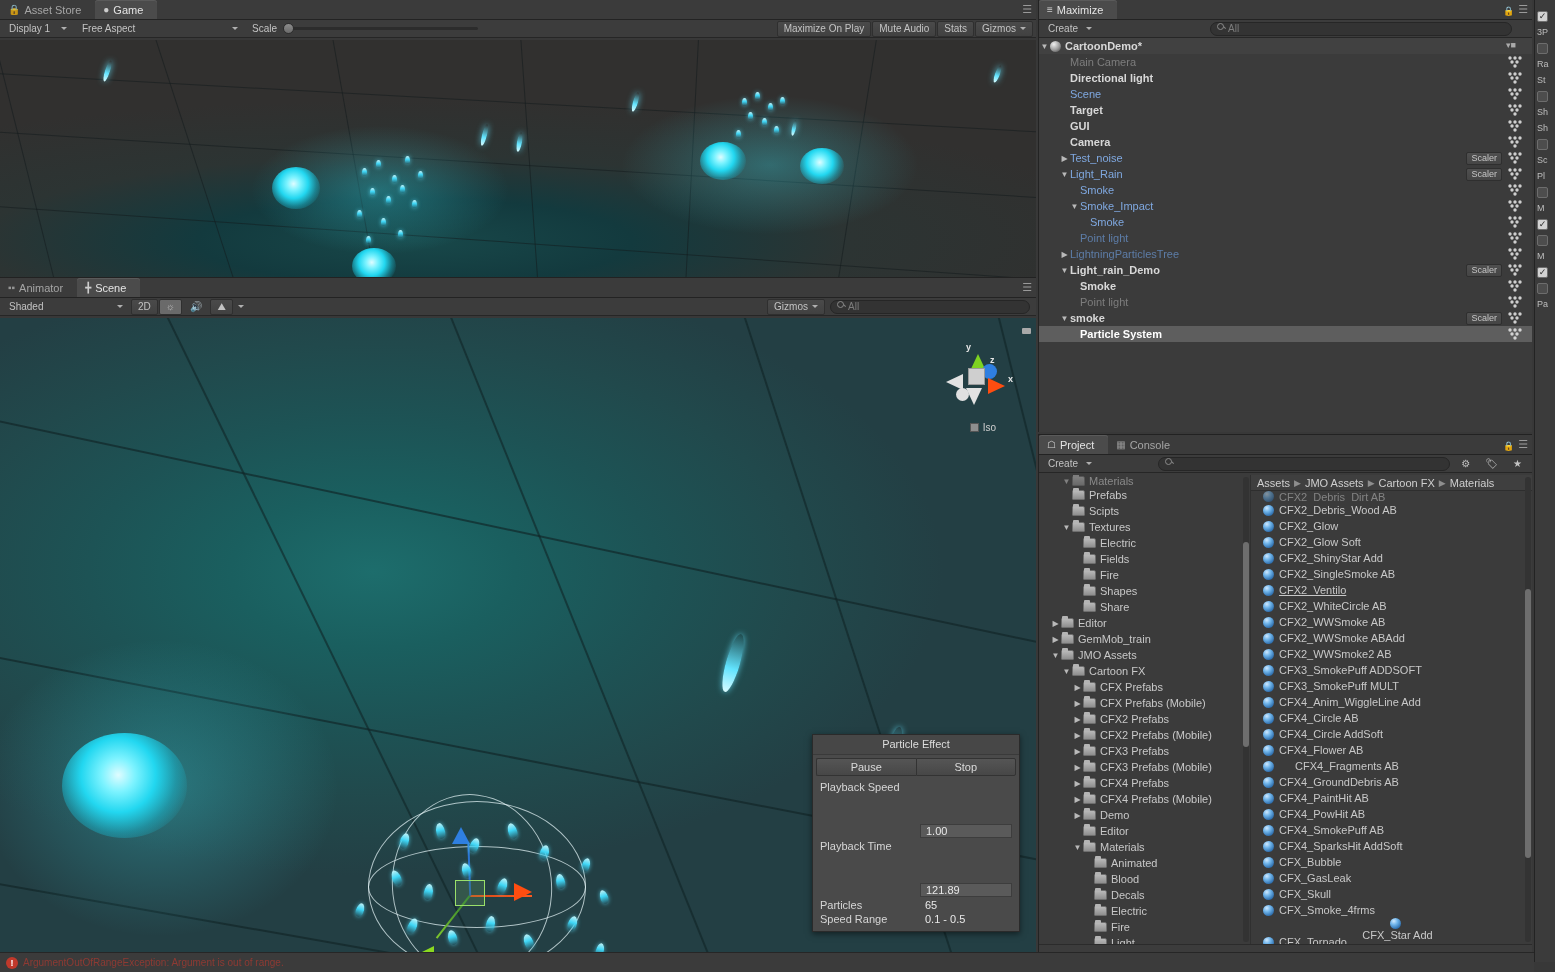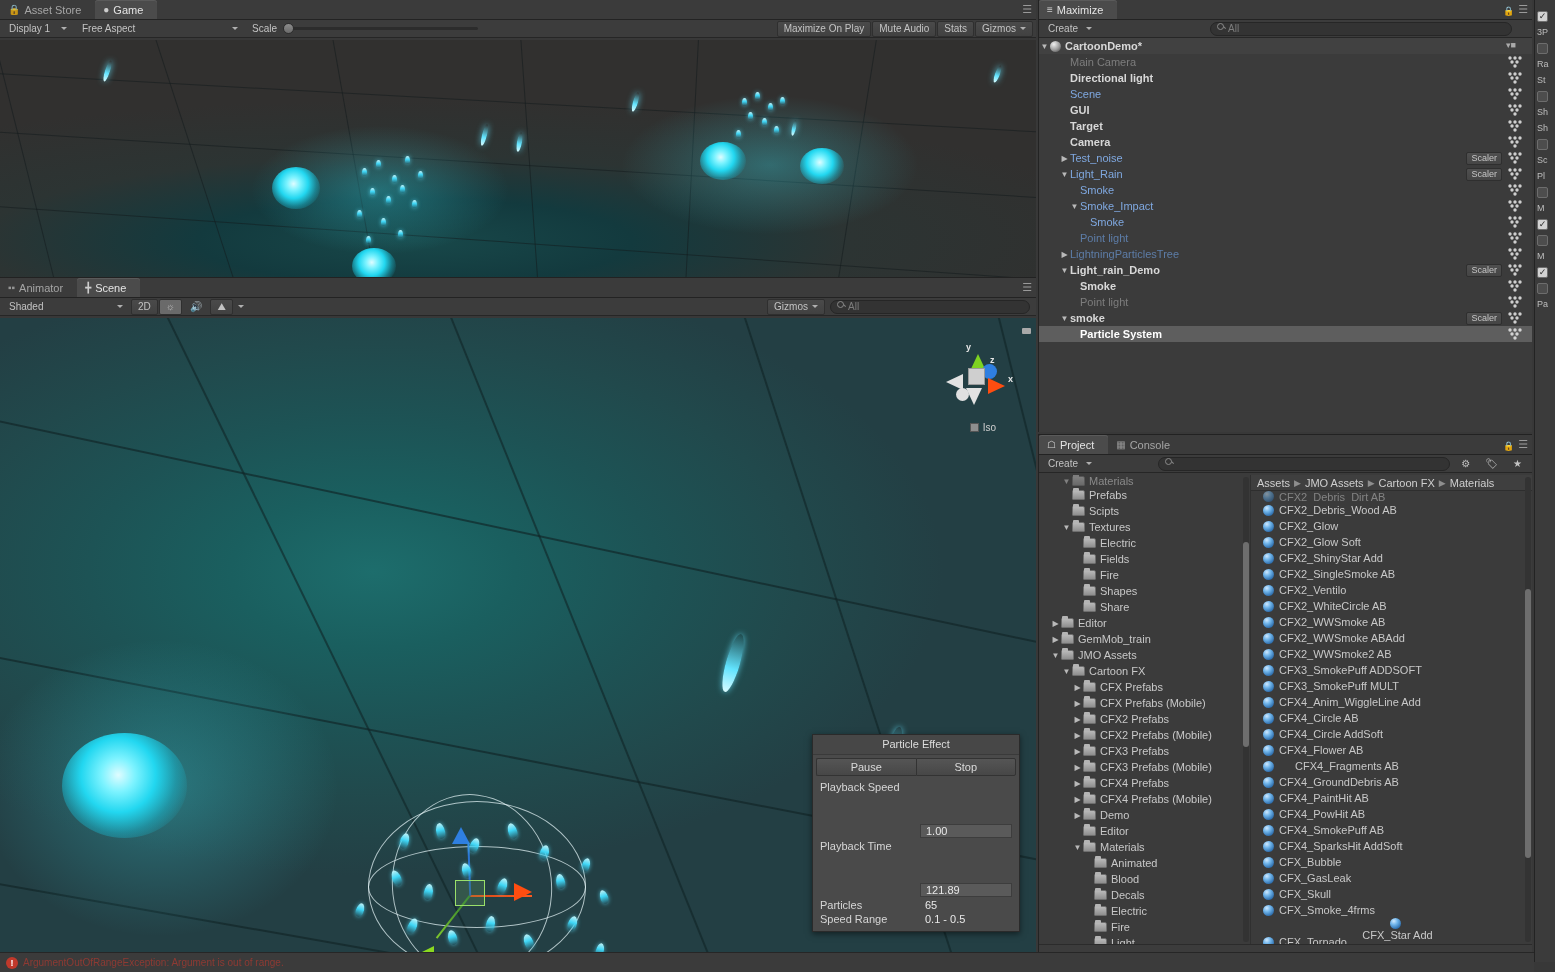--- a/index.html
+++ b/index.html
@@ -469,35 +469,35 @@
                 <circle cx="9" cy="3" r="1.7"></circle>
                 <circle cx="14" cy="3" r="1.7"></circle>
                 <circle cx="6" cy="7" r="1.7"></circle>
                 <circle cx="11" cy="7" r="1.7"></circle>
                 <circle cx="9" cy="11" r="1.7"></circle>
               </g>
             </svg></span>
         </div>
         <div class="hrow">
           <span class="arrow" style="margin-left: 20px;"></span>
+          <span class="nm bold">Target</span>
+          <span class="dots"><svg width="18" height="14" viewBox="0 0 18 14">
+              <g fill="#e8e8e8">
+                <circle cx="4" cy="3" r="1.7"></circle>
+                <circle cx="9" cy="3" r="1.7"></circle>
+                <circle cx="14" cy="3" r="1.7"></circle>
+                <circle cx="6" cy="7" r="1.7"></circle>
+                <circle cx="11" cy="7" r="1.7"></circle>
+                <circle cx="9" cy="11" r="1.7"></circle>
+              </g>
+            </svg></span>
+        </div>
+        <div class="hrow">
+          <span class="arrow" style="margin-left: 20px;"></span>
           <span class="nm bold">GUI</span>
-          <span class="dots"><svg width="18" height="14" viewBox="0 0 18 14">
-              <g fill="#e8e8e8">
-                <circle cx="4" cy="3" r="1.7"></circle>
-                <circle cx="9" cy="3" r="1.7"></circle>
-                <circle cx="14" cy="3" r="1.7"></circle>
-                <circle cx="6" cy="7" r="1.7"></circle>
-                <circle cx="11" cy="7" r="1.7"></circle>
-                <circle cx="9" cy="11" r="1.7"></circle>
-              </g>
-            </svg></span>
-        </div>
-        <div class="hrow">
-          <span class="arrow" style="margin-left: 20px;"></span>
-          <span class="nm bold">Target</span>
           <span class="dots"><svg width="18" height="14" viewBox="0 0 18 14">
               <g fill="#e8e8e8">
                 <circle cx="4" cy="3" r="1.7"></circle>
                 <circle cx="9" cy="3" r="1.7"></circle>
                 <circle cx="14" cy="3" r="1.7"></circle>
                 <circle cx="6" cy="7" r="1.7"></circle>
                 <circle cx="11" cy="7" r="1.7"></circle>
                 <circle cx="9" cy="11" r="1.7"></circle>
               </g>
             </svg></span>
@@ -909,21 +909,21 @@
               <span>CFX2_Glow Soft</span>
             </div>
             <div class="prow" style="padding-left: 12px;">
               <span class="mat-ico"></span>
               <span>CFX2_ShinyStar Add</span>
             </div>
             <div class="prow" style="padding-left: 12px;">
               <span class="mat-ico"></span>
               <span>CFX2_SingleSmoke AB</span>
             </div>
-            <div class="prow" style="padding-left: 12px;">
+            <div class="prow" style="padding-left: 12px; text-decoration: underline;">
               <span class="mat-ico"></span>
               <span>CFX2_Ventilo</span>
             </div>
             <div class="prow" style="padding-left: 12px;">
               <span class="mat-ico"></span>
               <span>CFX2_WhiteCircle AB</span>
             </div>
             <div class="prow" style="padding-left: 12px;">
               <span class="mat-ico"></span>
               <span>CFX2_WWSmoke AB</span>

